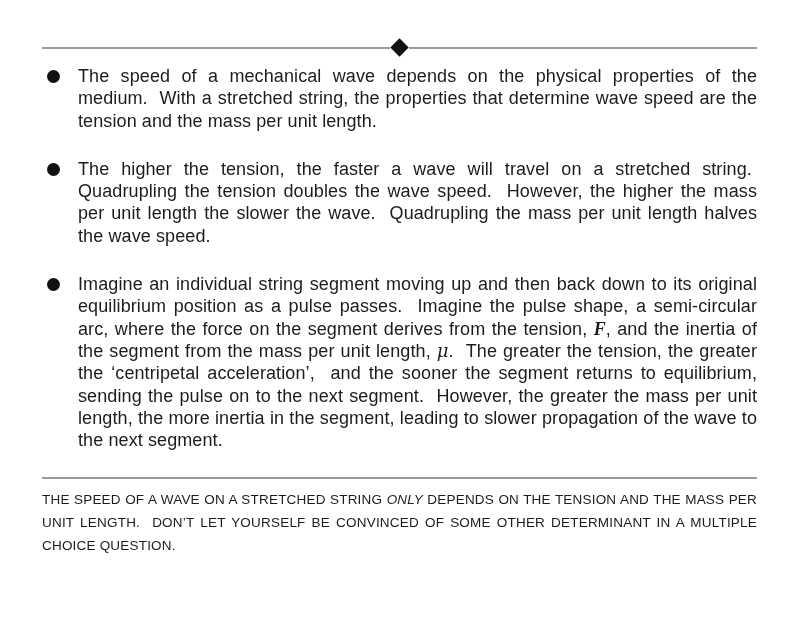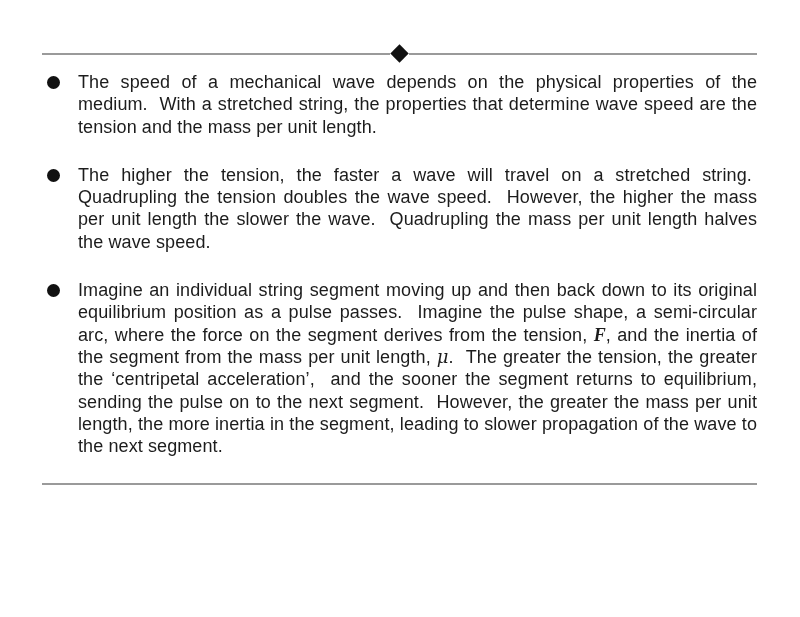--- a/index.html
+++ b/index.html
@@ -2,21 +2,21 @@
 <html><head>
 <meta charset="utf-8">
 <style>
   * { margin: 0; padding: 0; box-sizing: border-box; }
   html, body { background: #ffffff; }
   .page {
     position: relative;
     width: 800px;
     height: 615px;
     background: #ffffff;
-    padding: 10px 43px 0 42px;
+    padding: 4px 43px 0 42px;
     overflow: hidden;
     font-family: "Liberation Sans", sans-serif;
     color: #1c1c1c;
   }
   
   .header-rule {
     display: flex;
     align-items: center;
     height: 19px;
     margin-top: 34px;
@@ -119,15 +119,16 @@
 
     <div class="bullet-item">
       <div class="bullet-dot"></div>
       <div class="bullet-text"><span>Imagine an individual string segment moving up and then back down to its original equilibrium position as a pulse passes.&nbsp; Imagine the pulse shape, a semi-circular arc, where the force on the segment derives from the tension, </span><span class="sym-f">F</span><span>, and the inertia of the segment from the mass per unit length, </span><span class="sym-mu">μ</span><span>.&nbsp; The greater the tension, the greater the ‘centripetal acceleration’,&nbsp; and the sooner the segment returns to equilibrium, sending the pulse on to the next segment.&nbsp; However, the greater the mass per unit length, the more inertia in the segment, leading to slower propagation of the wave to the next segment.</span></div>
     </div>
 
   </div>
 
   <div class="footer-rule"></div>
 
+  <div class="footer-note"><span>THE SPEED OF A WAVE ON A STRETCHED STRING </span><span class="footer-only">ONLY</span><span> DEPENDS ON THE TENSION AND THE MASS PER UNIT LENGTH.&nbsp; DON’T LET YOURSELF BE CONVINCED OF SOME OTHER DETERMINANT IN A MULTIPLE CHOICE QUESTION.</span></div>
 
 
 </div>
 
 </body></html>

